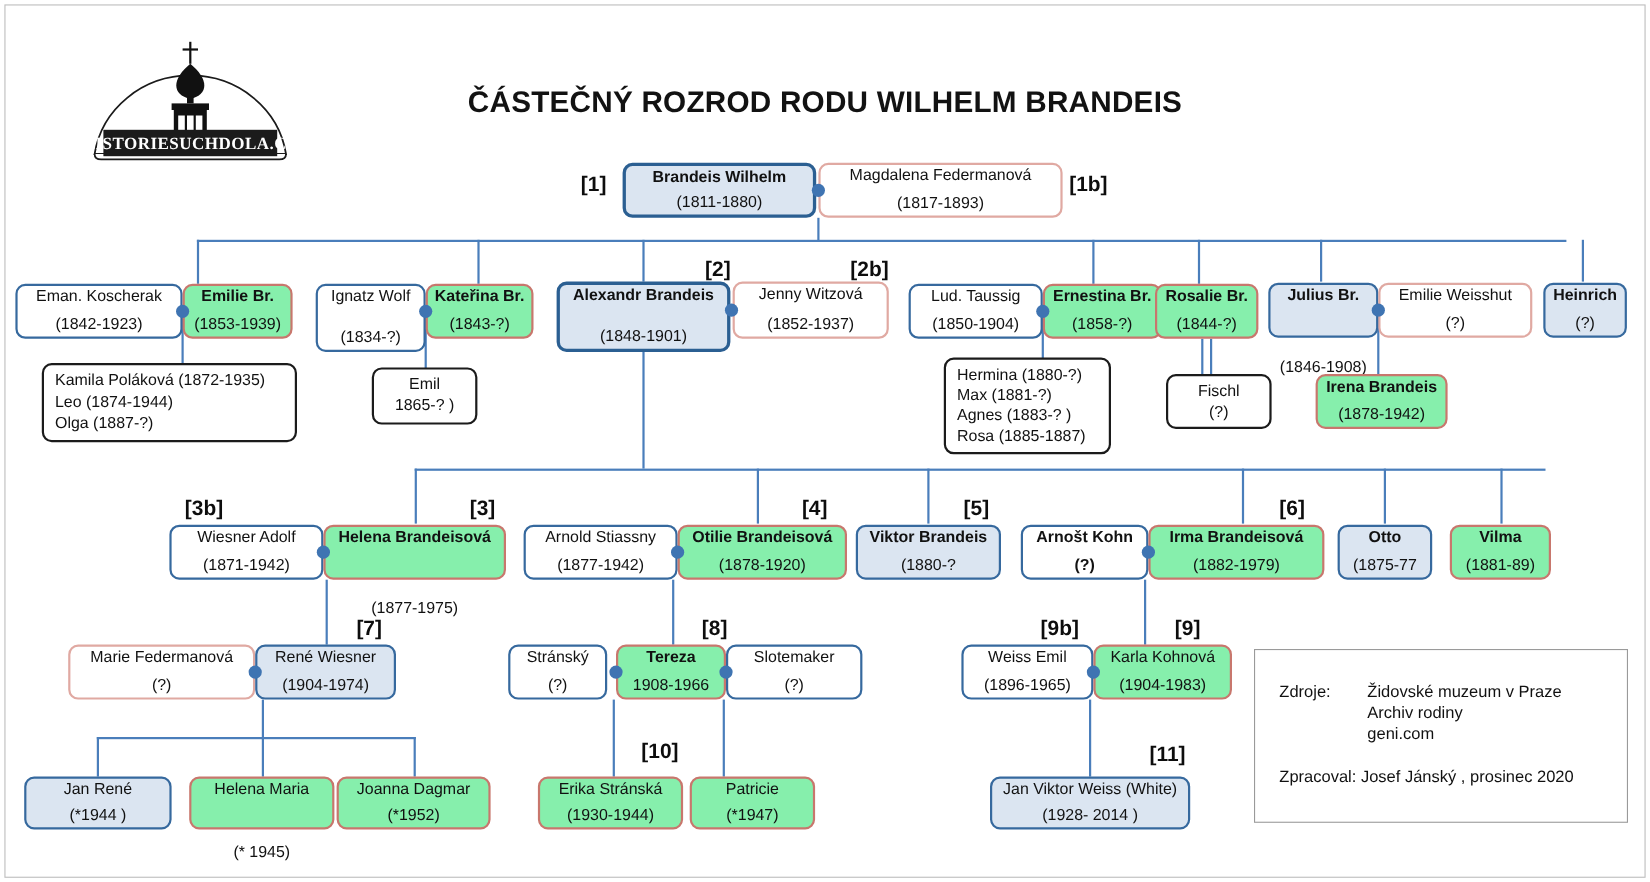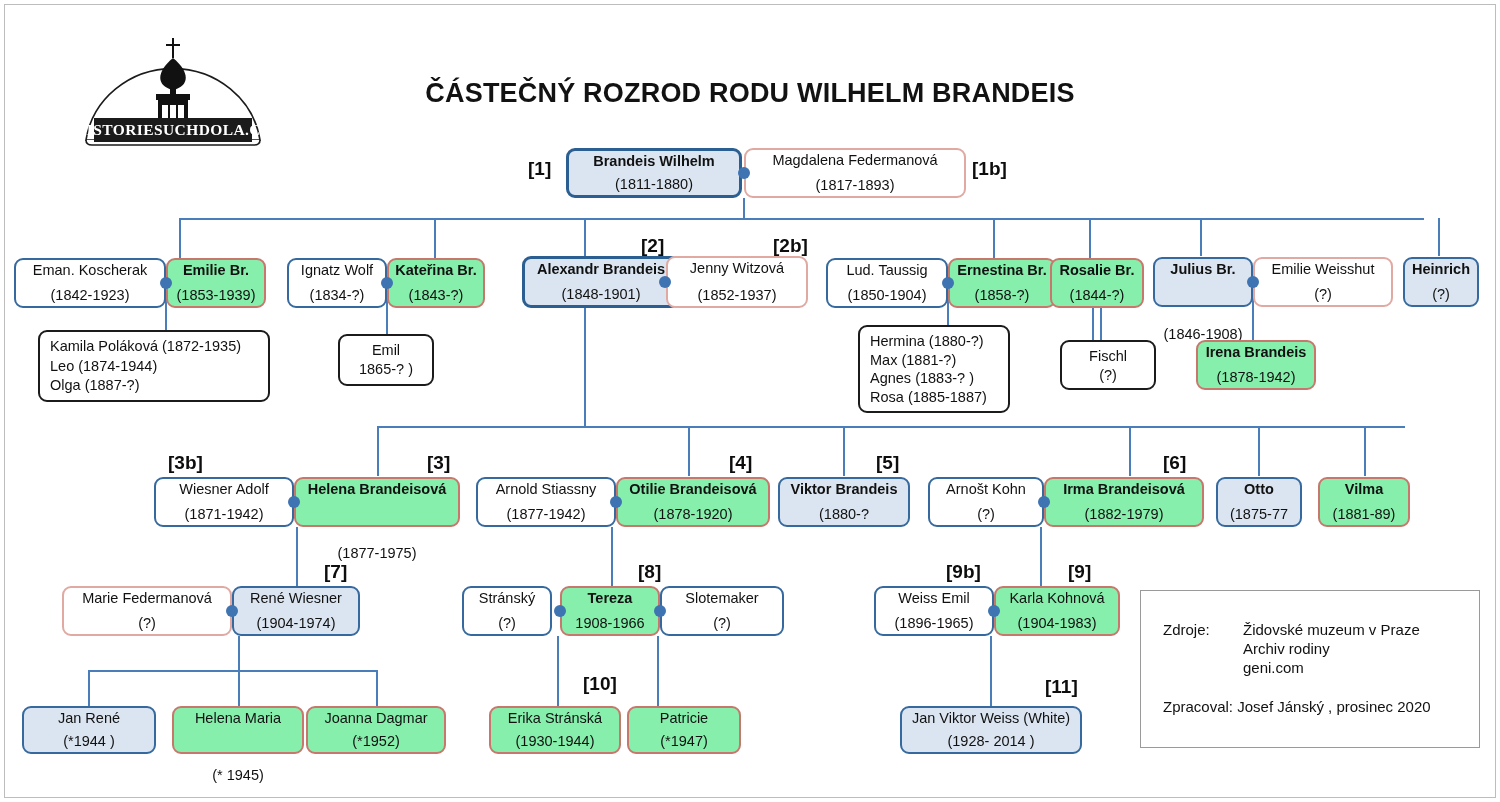--- a/index.html
+++ b/index.html
@@ -163,38 +163,38 @@
     <span class="dt">(1853-1939)</span>
   </div>
   <div class="dot" style="left:160px; top:277px;"></div>
   <div class="ln lnv" style="left:165px; top:288px; height:46px;"></div>
   <div class="box b-note" style="left:38px; top:330px; width:232px; height:72px;">
     <div>Kamila Poláková (1872-1935)</div>
     <div>Leo (1874-1944)</div>
     <div>Olga (1887-?)</div>
   </div>
 
-  <div class="box b-wblue" style="left:287px; top:258px; width:100px; height:50px;">
+  <div class="box b-wblue" style="left:287px; top:258px; width:100px; height:62px;">
     <span class="nm">Ignatz Wolf</span>
     <span class="dt">(1834-?)</span>
   </div>
   <div class="box b-orange bold" style="left:387px; top:258px; width:98px; height:50px;">
     <span class="nm">Kateřina Br.</span>
     <span class="dt">(1843-?)</span>
   </div>
   <div class="dot" style="left:381px; top:277px;"></div>
   <div class="ln lnv" style="left:386px; top:288px; height:48px;"></div>
   <div class="box b-note ctr" style="left:338px; top:334px; width:96px; height:52px;">
     <div>Emil</div>
     <div>1865-? )</div>
   </div>
 
   <div class="tag" style="left:641px; top:235px;">[2]</div>
   <div class="tag" style="left:773px; top:235px;">[2b]</div>
-  <div class="box b-blue strong bold" style="left:522px; top:256px; width:158px; height:52px;">
+  <div class="box b-blue strong bold" style="left:506px; top:256px; width:158px; height:64px;">
     <span class="nm">Alexandr Brandeis</span>
     <span class="dt">(1848-1901)</span>
   </div>
   <div class="box b-wrose" style="left:666px; top:256px; width:142px; height:52px;">
     <span class="nm">Jenny  Witzová</span>
     <span class="dt">(1852-1937)</span>
   </div>
   <div class="dot" style="left:659px; top:276px;"></div>
 
   <div class="box b-wblue" style="left:826px; top:258px; width:122px; height:50px;">
@@ -277,21 +277,21 @@
   </div>
   <div class="dot" style="left:610px; top:496px;"></div>
 
   <div class="tag" style="left:876px; top:452px;">[5]</div>
   <div class="box b-blue bold" style="left:778px; top:477px; width:132px; height:50px;">
     <span class="nm">Viktor Brandeis</span>
     <span class="dt" style="font-weight:normal;">(1880-?</span>
   </div>
 
   <div class="tag" style="left:1163px; top:452px;">[6]</div>
-  <div class="box b-wblue" style="left:928px; top:477px; width:116px; height:50px;">
+  <div class="box b-wblue" style="left:928px; top:477px; width:116px; height:50px;font-weight:bold;">
     <span class="nm">Arnošt Kohn</span>
     <span class="dt">(?)</span>
   </div>
   <div class="box b-orange bold" style="left:1044px; top:477px; width:160px; height:50px;">
     <span class="nm">Irma Brandeisová</span>
     <span class="dt">(1882-1979)</span>
   </div>
   <div class="dot" style="left:1038px; top:496px;"></div>
 
   <div class="box b-blue bold" style="left:1216px; top:477px; width:86px; height:50px;">

